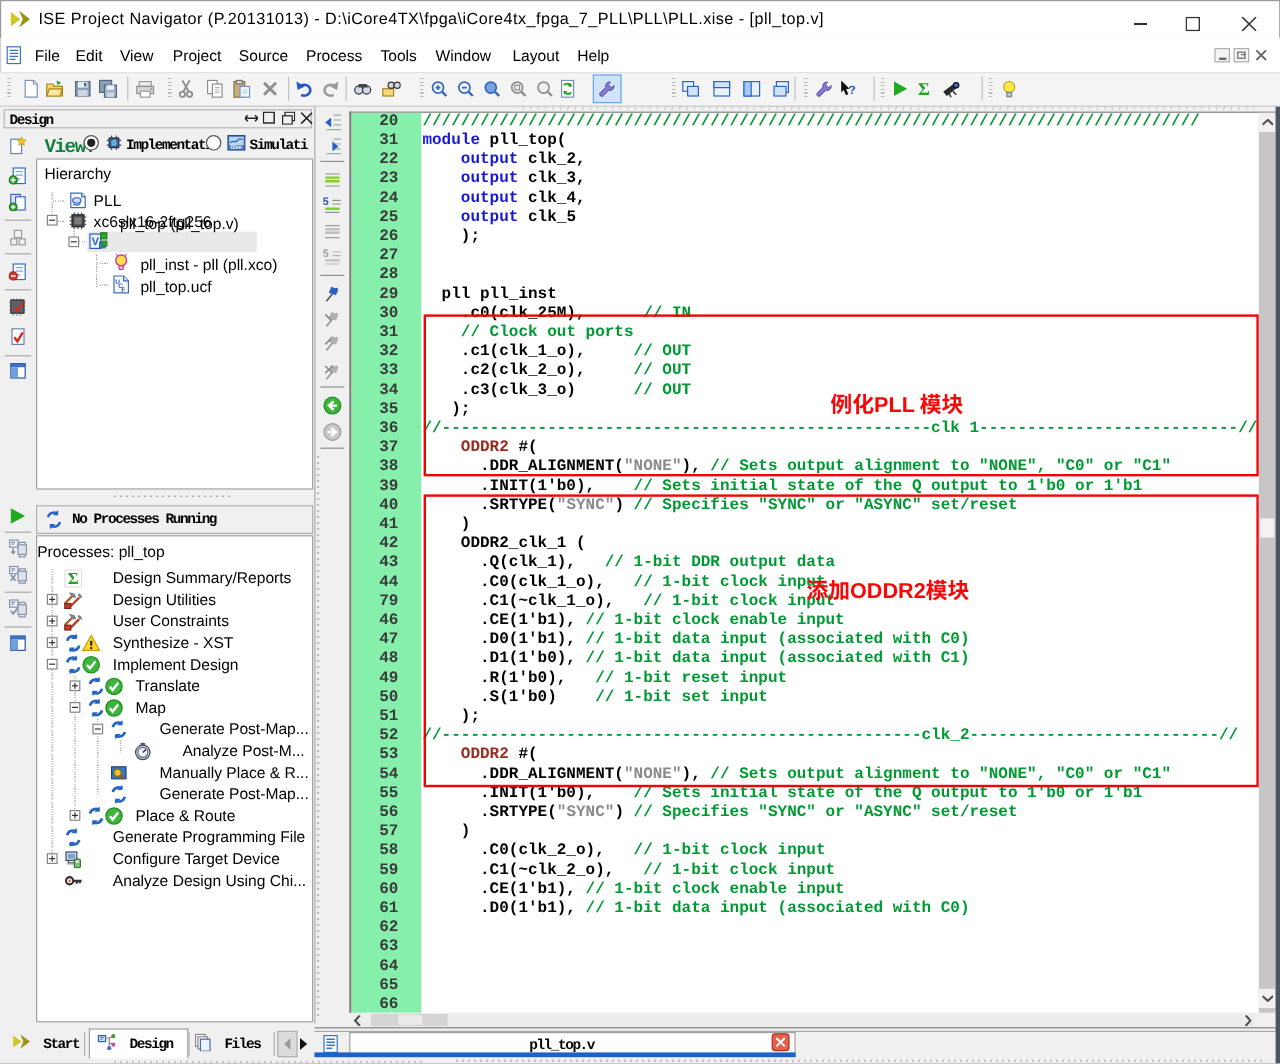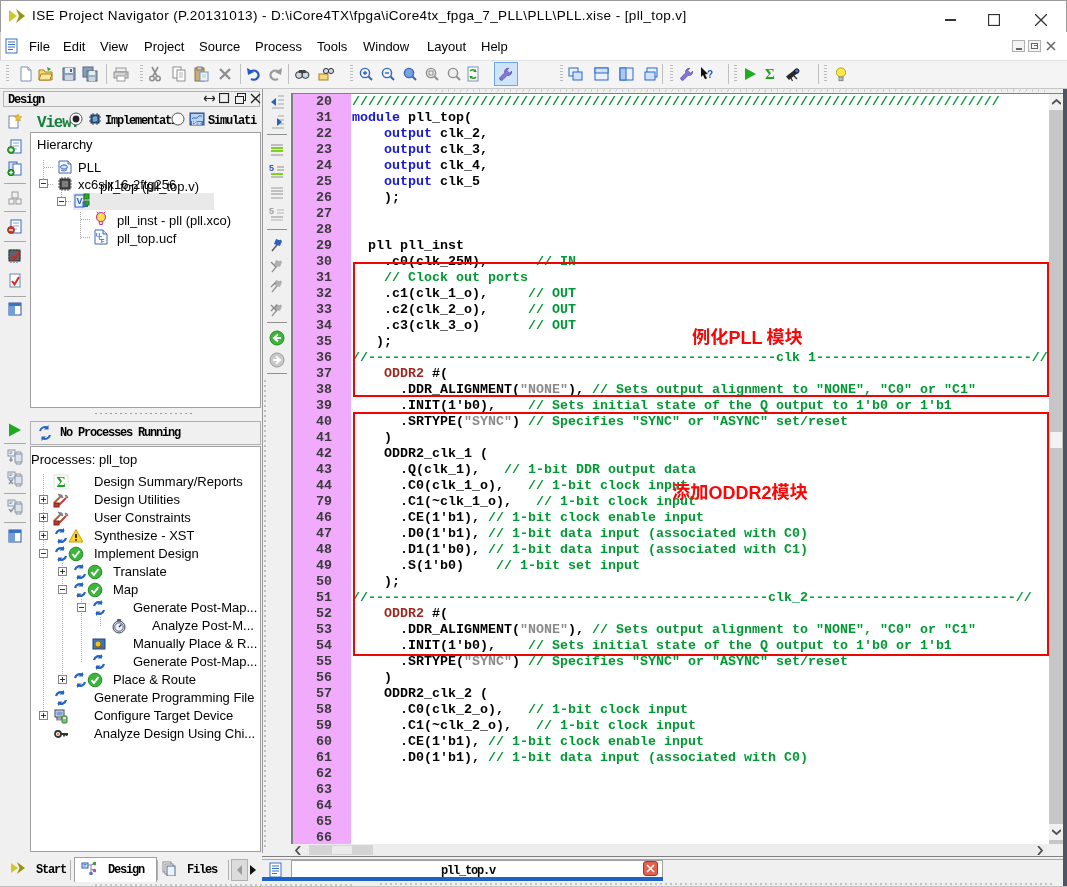--- a/index.html
+++ b/index.html
@@ -20,21 +20,21 @@
 .treetext{position:absolute;font-size:13px;color:#000;white-space:nowrap}
 .uitext{position:absolute;font-family:"Liberation Mono",monospace;font-size:12px;font-weight:bold;color:#000;white-space:nowrap;letter-spacing:-1.2px}
 .expander{position:absolute;width:9px;height:9px;background:#fff;border:1px solid #848484;z-index:3}
 .expander i{position:absolute;left:1px;top:3px;width:5px;height:1px;background:#333}
 .expander b{position:absolute;left:3px;top:1px;width:1px;height:5px;background:#333}
 .dotv{position:absolute;width:1px;background-image:repeating-linear-gradient(to bottom,#a8a8a8 0,#a8a8a8 1px,transparent 1px,transparent 2px)}
 .doth{position:absolute;height:1px;background-image:repeating-linear-gradient(to right,#a8a8a8 0,#a8a8a8 1px,transparent 1px,transparent 2px)}
 #editor-toolcol{left:263px;top:89px;width:28px;height:767px;background:#f0f0f0}
 .esep{position:absolute;left:267px;width:20px;height:1px;background:#909090}
 #editor{left:291px;top:93px;width:772px;height:751px;background:#fff;border-top:1px solid #808080;border-left:2px solid #808080}
-#gutter{left:293px;top:94px;width:58px;height:750px;background:#f0abfc}
+#gutter{left:293px;top:94px;width:58px;height:750px;background:#86efac}
 .gl{height:16px;text-align:right;padding-right:19px;font-family:"Liberation Mono",monospace;font-size:13.333px;font-weight:bold;color:#3a3a3a;line-height:16px}
 #code{left:352px;top:94px;width:700px;height:750px}
 .cl{height:16px;line-height:16px;font-family:"Liberation Mono",monospace;font-size:13.333px;font-weight:bold;color:#000;white-space:pre}
 .k{color:#1717d8}
 .c{color:#009a33}
 .s{color:#8a8a8a}
 .m{color:#9c2a21}
 .redbox{position:absolute;border:2px solid #f00404}
 #vscroll{left:1049px;top:94px;width:14px;height:750px;background:#c6c6c6}
 #hscroll{left:293px;top:844px;width:753px;height:12px;background:#ededed}
@@ -755,29 +755,29 @@
 <div class="cl">      .INIT(1'b0),    <span class="c">// Sets initial state of the Q output to 1'b0 or 1'b1</span></div>
 <div class="cl">      .SRTYPE(<span class="s">"SYNC"</span>) <span class="c">// Specifies "SYNC" or "ASYNC" set/reset</span></div>
 <div class="cl">    )</div>
 <div class="cl">    ODDR2_clk_1 (</div>
 <div class="cl">      .Q(clk_1),   <span class="c">// 1-bit DDR output data</span></div>
 <div class="cl">      .C0(clk_1_o),   <span class="c">// 1-bit clock input</span></div>
 <div class="cl">      .C1(~clk_1_o),   <span class="c">// 1-bit clock input</span></div>
 <div class="cl">      .CE(1'b1), <span class="c">// 1-bit clock enable input</span></div>
 <div class="cl">      .D0(1'b1), <span class="c">// 1-bit data input (associated with C0)</span></div>
 <div class="cl">      .D1(1'b0), <span class="c">// 1-bit data input (associated with C1)</span></div>
+<div class="cl">      .R(1'b0),   <span class="c">// 1-bit reset input</span></div>
 <div class="cl">      .S(1'b0)    <span class="c">// 1-bit set input</span></div>
 <div class="cl">    );</div>
 <div class="cl"><span class="c">//--------------------------------------------------clk_2--------------------------//</span></div>
 <div class="cl">    <span class="m">ODDR2</span> #(</div>
 <div class="cl">      .DDR_ALIGNMENT(<span class="s">"NONE"</span>), <span class="c">// Sets output alignment to "NONE", "C0" or "C1"</span></div>
 <div class="cl">      .INIT(1'b0),    <span class="c">// Sets initial state of the Q output to 1'b0 or 1'b1</span></div>
 <div class="cl">      .SRTYPE(<span class="s">"SYNC"</span>) <span class="c">// Specifies "SYNC" or "ASYNC" set/reset</span></div>
 <div class="cl">    )</div>
-<div class="cl">    ODDR2_clk_2 (</div>
 <div class="cl">      .C0(clk_2_o),   <span class="c">// 1-bit clock input</span></div>
 <div class="cl">      .C1(~clk_2_o),   <span class="c">// 1-bit clock input</span></div>
 <div class="cl">      .CE(1'b1), <span class="c">// 1-bit clock enable input</span></div>
 <div class="cl">      .D0(1'b1), <span class="c">// 1-bit data input (associated with C0)</span></div>
   </div>
 <div class="redbox" style="left:353px;top:262px;width:696px;height:135px"></div>
 <div class="redbox" style="left:353px;top:412px;width:696px;height:244px"></div>
 <svg style="position:absolute;left:692px;top:327px" width="150" height="22" viewBox="0 0 150 22">
     <path transform="translate(0.0,16.5) scale(0.0182,-0.0182)" d="M295.8798828125 803.44140625H637.95947265625V691.538330078125H295.8798828125ZM378.4775390625 753.759765625 489.820556640625 736.279296875Q473.940673828125 639.939208984375 449.78076171875 548.9290771484375Q425.620849609375 457.9189453125 392.7308349609375 379.6888427734375Q359.8408203125 301.458740234375 318.060791015625 242.6787109375Q309.6005859375 252.47900390625 293.68017578125 267.179443359375Q277.759765625 281.8798828125 260.6693115234375 296.1903076171875Q243.578857421875 310.500732421875 230.99853515625 319.52099609375Q269.87841796875 370.28076171875 298.478271484375 438.9305419921875Q327.078125 507.580322265625 347.0079345703125 588.400146484375Q366.937744140625 669.219970703125 378.4775390625 753.759765625ZM406.780029296875 581.44140625H562.23876953125V472.098388671875H372.819091796875ZM525.7177734375 581.44140625H544.978271484375L564.23876953125 584.221435546875L633.16064453125 568.0810546875Q611.9609375 329.421142578125 543.781494140625 166.6107177734375Q475.60205078125 3.80029296875 355.24169921875 -88.04052734375Q343.661376953125 -66.43994140625 322.3408203125 -39.1591796875Q301.020263671875 -11.87841796875 281.759765625 3.822021484375Q350.6396484375 49.72216796875 400.71923828125 132.062255859375Q450.798828125 214.40234375 482.4884033203125 323.7720947265625Q514.177978515625 433.141845703125 525.7177734375 559.9609375ZM351.739501953125 267.538330078125 414.201171875 349.380615234375Q434.740966796875 334.16064453125 458.620849609375 314.8306884765625Q482.500732421875 295.500732421875 504.440673828125 277.060791015625Q526.380615234375 258.620849609375 539.6005859375 244.180908203125L473.018798828125 151.098388671875Q460.578857421875 167.538330078125 439.4189453125 187.6483154296875Q418.259033203125 207.75830078125 395.2691650390625 229.1483154296875Q372.279296875 250.538330078125 351.739501953125 267.538330078125ZM666.1982421875 743.221435546875H770.861083984375V167.460205078125H666.1982421875ZM826.177978515625 839.580322265625H937.301025390625V55.302490234375Q937.301025390625 6.781494140625 926.2908935546875 -19.2091064453125Q915.28076171875 -45.19970703125 886.80029296875 -59.340087890625Q858.539794921875 -73.48046875 812.999267578125 -77.9906005859375Q767.458740234375 -82.500732421875 705.098388671875 -81.720703125Q701.538330078125 -57.780029296875 690.6280517578125 -23.4290771484375Q679.7177734375 10.921875 667.91748046875 35.08251953125Q712.137451171875 33.302490234375 750.1475830078125 32.9124755859375Q788.15771484375 32.5224609375 802.27783203125 32.5224609375Q815.617919921875 33.5224609375 820.89794921875 38.4124755859375Q826.177978515625 43.302490234375 826.177978515625 55.862548828125ZM178.697509765625 847.940673828125 285.700439453125 816.759765625Q262.48046875 734.19970703125 229.8104248046875 649.2894287109375Q197.140380859375 564.379150390625 157.30029296875 488.1888427734375Q117.460205078125 411.99853515625 72.1201171875 354.098388671875Q68.56005859375 368.798828125 59.099853515625 393.57958984375Q49.6396484375 418.3603515625 39.0093994140625 443.5311279296875Q28.379150390625 468.701904296875 18.9189453125 484.182373046875Q69.658447265625 552.162109375 111.298095703125 648.8516845703125Q152.937744140625 745.541259765625 178.697509765625 847.940673828125ZM113.057861328125 557.63818359375 223.180908203125 667.76123046875 224.740966796875 665.981201171875V-88.060791015625H113.057861328125Z" fill="#fb0606"></path>
     <path transform="translate(18.2,16.5) scale(0.0182,-0.0182)" d="M500.798828125 834.9609375H630.642578125V115.542724609375Q630.642578125 71.08251953125 638.682373046875 59.362548828125Q646.72216796875 47.642578125 677.021728515625 47.642578125Q684.12158203125 47.642578125 700.2510986328125 47.642578125Q716.380615234375 47.642578125 735.3900146484375 47.642578125Q754.3994140625 47.642578125 770.4688720703125 47.642578125Q786.538330078125 47.642578125 794.298095703125 47.642578125Q816.7177734375 47.642578125 827.817626953125 64.6925048828125Q838.91748046875 81.742431640625 844.2474365234375 126.34228515625Q849.577392578125 170.942138671875 852.577392578125 253.48193359375Q868.497802734375 241.901611328125 889.4884033203125 230.2113037109375Q910.47900390625 218.52099609375 932.2496337890625 209.500732421875Q954.020263671875 200.48046875 971.500732421875 196.140380859375Q965.16064453125 98.340087890625 949.3603515625 39.81982421875Q933.56005859375 -18.700439453125 900.2496337890625 -45.380615234375Q866.939208984375 -72.060791015625 806.11865234375 -72.060791015625Q798.55859375 -72.060791015625 783.798828125 -72.060791015625Q769.0390625 -72.060791015625 750.7894287109375 -72.060791015625Q732.539794921875 -72.060791015625 714.18017578125 -72.060791015625Q695.820556640625 -72.060791015625 681.1707763671875 -72.060791015625Q666.52099609375 -72.060791015625 658.9609375 -72.060791015625Q597.340087890625 -72.060791015625 562.859619140625 -55.0904541015625Q528.379150390625 -38.1201171875 514.5889892578125 3.440673828125Q500.798828125 45.00146484375 500.798828125 117.542724609375ZM845.098388671875 719.921875 960.12158203125 640.739501953125Q882.0810546875 532.35888671875 785.560791015625 439.9486083984375Q689.04052734375 347.538330078125 586.6505126953125 276.098388671875Q484.260498046875 204.658447265625 386.720703125 157.798828125Q377.48046875 171.1591796875 362.280029296875 187.919677734375Q347.07958984375 204.68017578125 330.2091064453125 221.16064453125Q313.338623046875 237.64111328125 297.63818359375 249.221435546875Q392.837890625 293.0810546875 492.77783203125 362.740966796875Q592.7177734375 432.40087890625 684.617919921875 523.2510986328125Q776.51806640625 614.101318359375 845.098388671875 719.921875ZM284.057861328125 853.52099609375 405.661376953125 814.31982421875Q370.661376953125 729.539794921875 322.2113037109375 644.859619140625Q273.76123046875 560.179443359375 218.421142578125 485.999267578125Q163.0810546875 411.819091796875 105.52099609375 356.0390625Q98.8408203125 370.739501953125 84.98046875 393.960205078125Q71.1201171875 417.180908203125 55.8096923828125 440.901611328125Q40.499267578125 464.622314453125 28.698974609375 478.32275390625Q79.458740234375 523.302490234375 127.3885498046875 583.2822265625Q175.318359375 643.261962890625 215.63818359375 712.5716552734375Q255.9580078125 781.88134765625 284.057861328125 853.52099609375ZM180.9580078125 574.11865234375 307.24169921875 700.182373046875 307.681640625 699.182373046875V-88.940673828125H180.9580078125Z" fill="#fb0606"></path>

